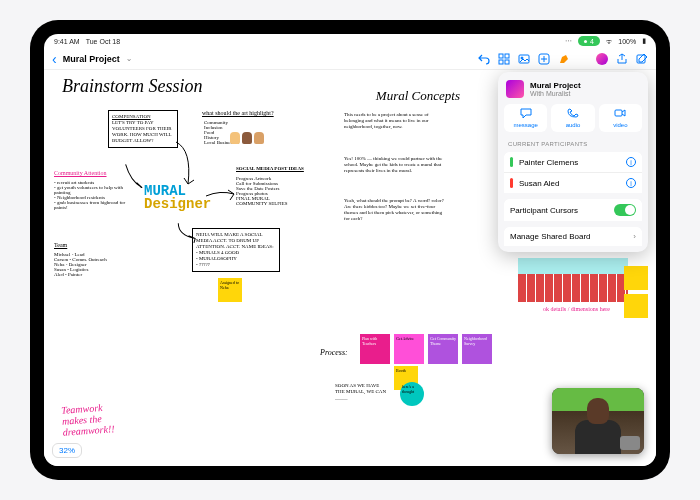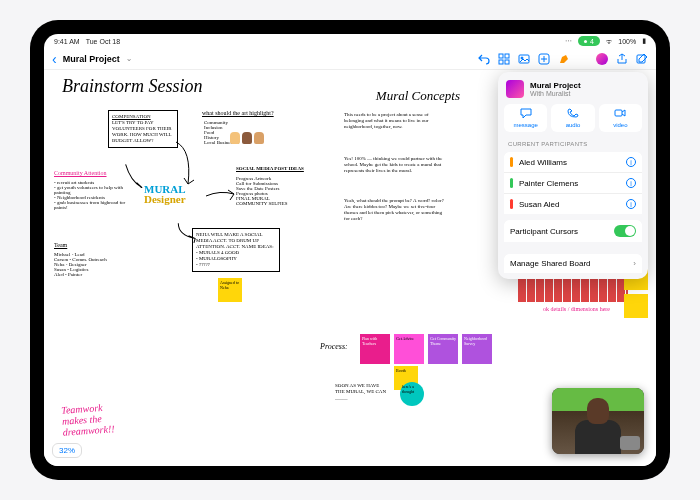--- a/index.html
+++ b/index.html
@@ -55,21 +55,21 @@
   }
   .hand { font-family: 'Comic Sans MS', cursive; position:absolute; }
   .title-main { top:6px; left:18px; font-size:18px; font-weight:400; font-style:italic; }
   .title-concepts { top:18px; right:196px; font-size:13px; font-style:italic; }
 
   .box { position:absolute; border:1px solid #000; padding:3px; font-size:5px; line-height:1.2; font-family:'Comic Sans MS', cursive; }
   .label { position:absolute; font-family:'Comic Sans MS', cursive; }
 
   .mural-logo {
     position:absolute; top:115px; left:100px;
-    font-size:11px; font-weight:800; font-family: Liberation Serif, serif;
+    font-size:14px; font-weight:800; font-family: Liberation Mono, monospace;
     line-height:0.9;
   }
   .mural-logo .m1 { color:#009fd6; }
   .mural-logo .m2 { color:#d6a400; position:relative; }
   .mural-logo .m2::before {
     content:''; position:absolute; left:-4px; right:-4px; top:2px; bottom:2px;
     background: linear-gradient(90deg, #ffd60a 0%, #ffd60a 100%);
     z-index:-1; transform: skewX(-8deg);
   }
 
@@ -293,21 +293,21 @@
       <div class="para" style="top:128px; left:300px; width:104px;">Yeah, what should the prompt be? A word? color? Are there kiddos too? Maybe we set five-four themes and let them pick whatever, or something for each?</div>
 
       <div class="illus">
         <div class="illus-sky"></div>
         <div class="illus-grid"></div>
       </div>
       <div class="sticky sm yellow" style="top:196px; right:8px;"></div>
       <div class="sticky sm yellow" style="top:224px; right:8px;"></div>
       <div class="label" style="top:236px; right:46px; font-size:6px; color:#e91e8c;">ok details / dimensions here</div>
 
-      <div class="label" style="top:272px; left:276px; font-size:8px; font-style:italic;">Process:</div>
+      <div class="label" style="top:278px; left:276px; font-size:8px; font-style:italic;">Process:</div>
       <div class="sticky magenta" style="top:264px; left:316px;"><span>Plan with Teachers</span></div>
       <div class="sticky pink" style="top:264px; left:350px;"><span>Get Advice</span></div>
       <div class="sticky purple" style="top:264px; left:384px;"><span>Get Community Theme</span></div>
       <div class="sticky purple" style="top:264px; left:418px;"><span>Neighborhood Survey</span></div>
       <div class="sticky sm yellow" style="top:296px; left:350px;"><span>Booth</span></div>
 
       <div class="box" style="top:310px; left:288px; width:58px; border:none;"><span>SOON AS WE HAVE THE MURAL, WE CAN _____</span></div>
       <div class="sticky sm teal" style="top:312px; left:356px; border-radius:12px;"><span>here's a thought</span></div>
 
       <div class="zoom-badge"><span>32%</span></div>
@@ -338,42 +338,37 @@
           <svg width="12" height="10" viewBox="0 0 12 10">
               <rect x="1" y="2" width="7" height="6" rx="1" fill="none" stroke="#007aff"></rect>
               <path d="M8 4 L11 2 V8 L8 6" fill="none" stroke="#007aff"></path>
             </svg>
           <div class="sp-btn-label">video</div>
         </div>
       </div>
       <div class="sp-section-label">CURRENT PARTICIPANTS</div>
       <div class="group">
         <div class="sp-row">
-          <div class="p-dot" style="background:#ff9500"></div>
-          <div style="flex:1">Aled Williams</div>
-          <div class="info-icon">i</div>
-        </div>
-        <div class="sp-row">
           <div class="p-dot" style="background:#34c759"></div>
           <div style="flex:1">Painter Clemens</div>
           <div class="info-icon">i</div>
         </div>
         <div class="sp-row last">
           <div class="p-dot" style="background:#ff3b30"></div>
           <div style="flex:1">Susan Aled</div>
           <div class="info-icon">i</div>
         </div>
       </div>
       <div class="group" style="margin-top:6px;">
         <div class="sp-row last">
           <div style="flex:1">Participant Cursors</div>
           <div class="toggle"></div>
         </div>
       </div>
-      <div class="group" style="margin-top:12px;">
+      <div class="group" style="margin-top:6px;">
         <div class="sp-row last">
           <div style="flex:1">Manage Shared Board</div>
           <span class="chev">›</span>
         </div>
       </div>
     </div>
 
     <div class="facetime">
       <div class="ft-person">
         <div class="ft-body"></div>

